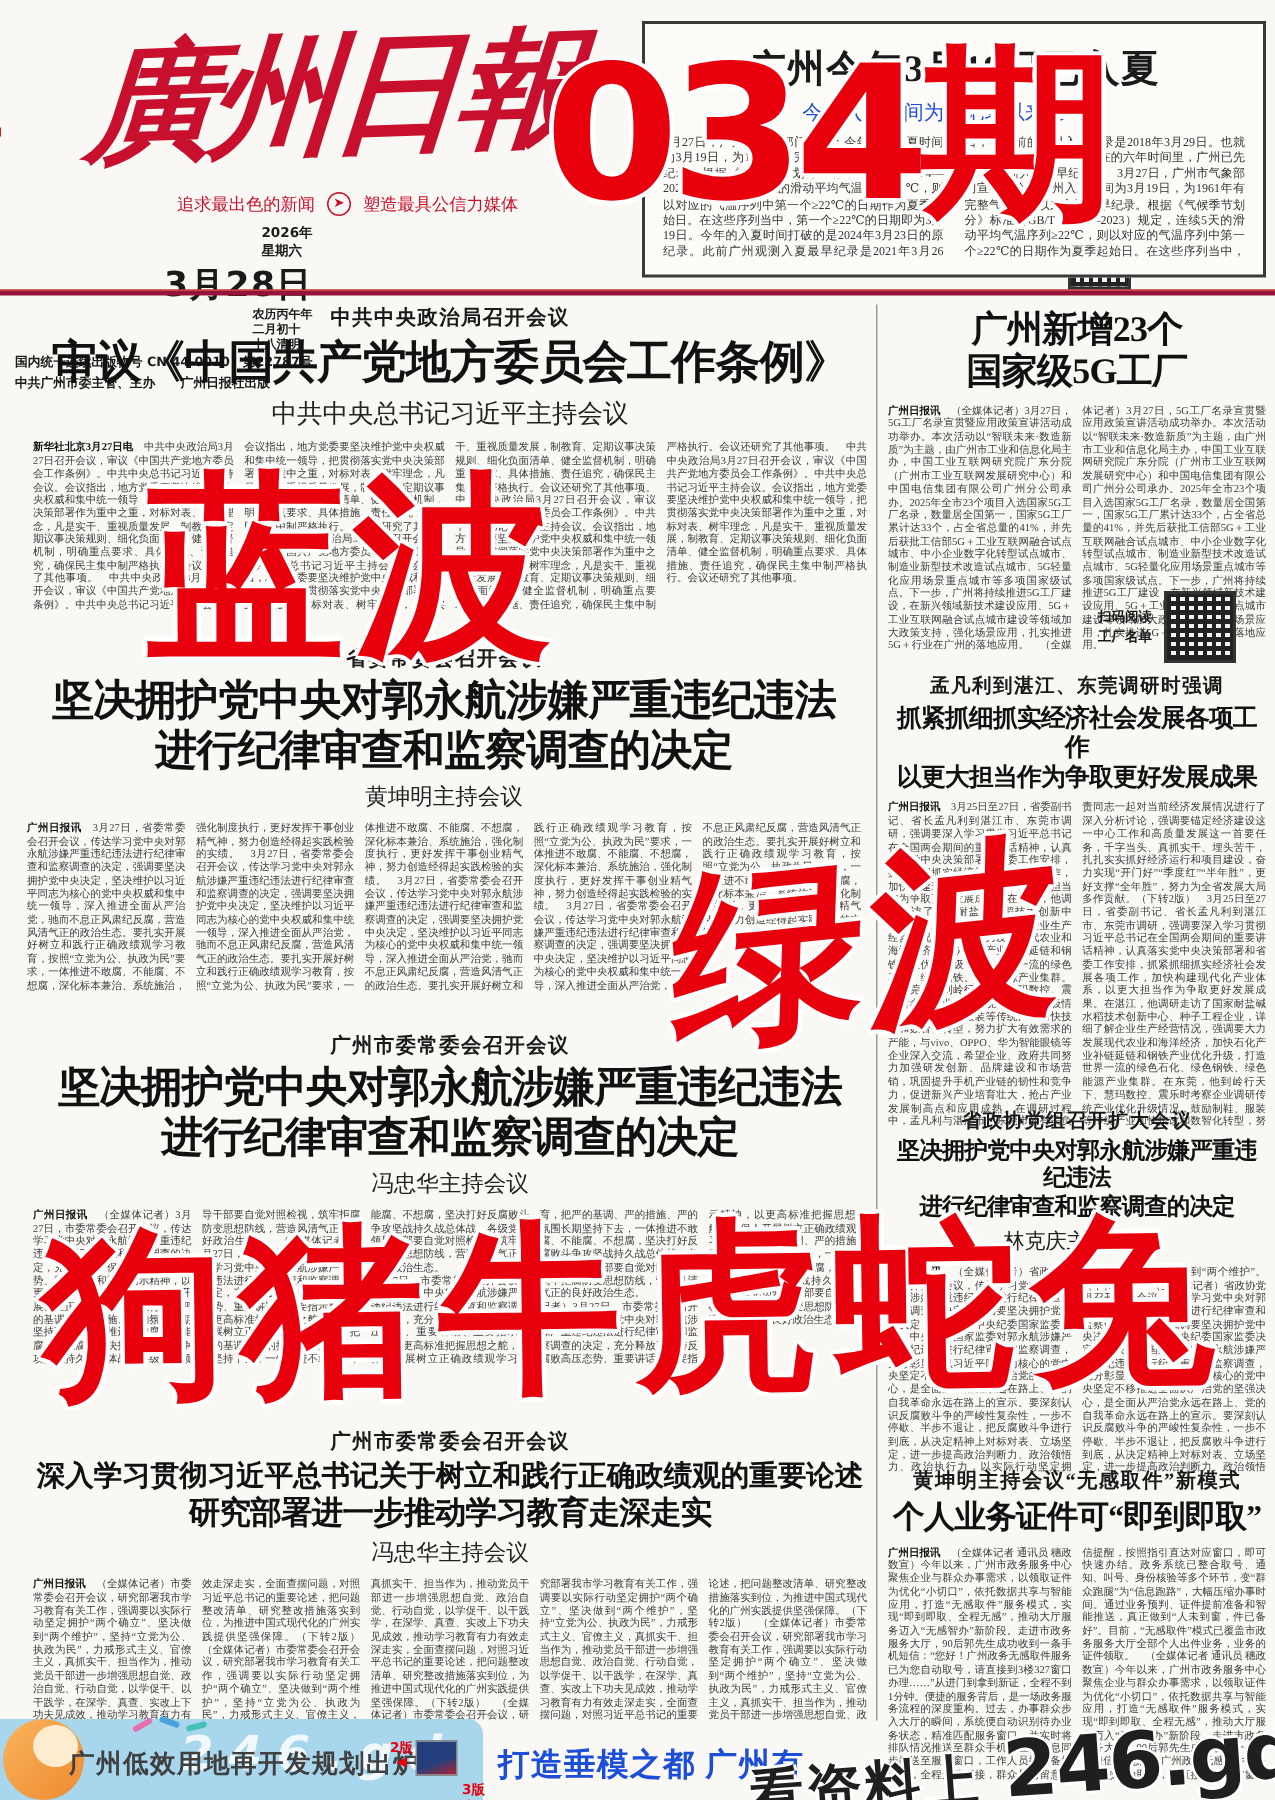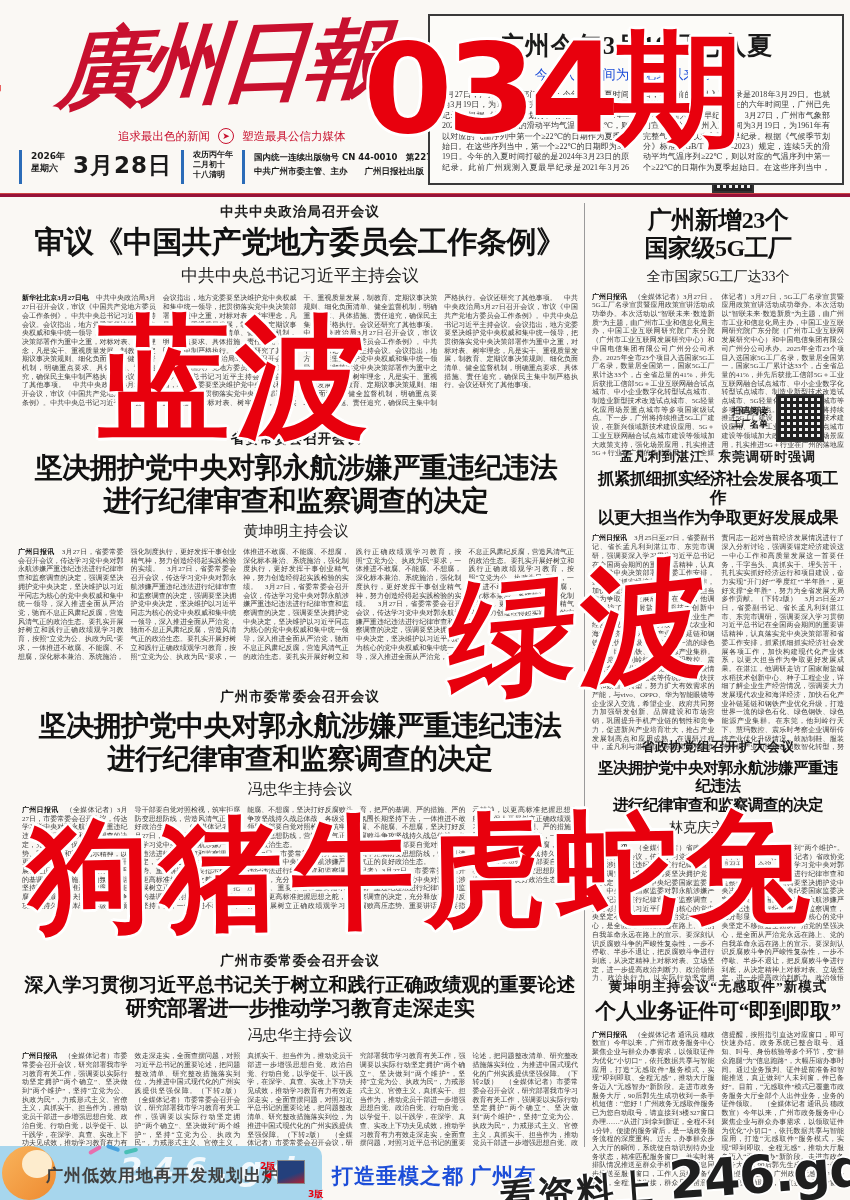--- a/index.html
+++ b/index.html
@@ -7,22 +7,22 @@
         font-family:"Liberation Serif","DejaVu Serif",serif;color:#1a1a1a;}
   
   .logo{position:absolute;left:58px;top:6px;font-size:86px;font-weight:900;font-style:italic;
         color:#c8102e;letter-spacing:-4px;transform:rotate(-2deg) skewX(-6deg);white-space:nowrap;}
   .slogan{position:absolute;left:118px;top:128px;display:flex;align-items:center;gap:8px;
           font-size:11.5px;color:#c8102e;font-family:"DejaVu Sans",sans-serif;}
   .slogan .circ{width:14px;height:14px;border:1.6px solid #c8102e;border-radius:50%;
           display:flex;align-items:center;justify-content:center;font-size:9px;color:#c8102e;}
   .edgefrag{position:absolute;left:-5px;top:56px;width:14px;color:#d00;font-size:13px;
           font-weight:bold;line-height:30px;writing-mode:vertical-rl;}
-  .datebar{position:absolute;left:10px;top:150px;height:42px;display:flex;align-items:flex-start;
-          font-family:"DejaVu Sans",sans-serif;}
+  .datebar{position:absolute;left:10px;top:150px;height:42px;display:flex;align-items:flex-end;
+          font-family:"DejaVu Sans",sans-serif;flex-direction:column;}
   .vdiv{width:3px;height:34px;background:#2b6cb8;margin:0 9px;}
   .yearblk{font-size:9px;line-height:12px;font-weight:bold;}
   .bigdate{font-size:23px;font-weight:900;letter-spacing:1px;margin-left:8px;}
   .lunar{font-size:8px;line-height:10px;font-weight:bold;}
   .pub{font-size:8.5px;line-height:14px;font-weight:bold;}
   .qr{background:
       repeating-linear-gradient(0deg,#222 0 3px,transparent 3px 6px),
       repeating-linear-gradient(90deg,#222 0 3px,#f2f2f2 3px 6px);
       border:2px solid #333;}
   .qr.mast{position:absolute;left:712px;top:151px;width:38px;height:38px;}
@@ -160,21 +160,20 @@
     <div class="bodycols" style="column-count:5;height:96px;">
       <b class="lead">广州日报讯</b>　<span>（全媒体记者）市委常委会召开会议，研究部署我市学习教育有关工作，强调要以实际行动坚定拥护“两个确立”、坚决做到“两个维护”，坚持“立党为公、执政为民”，力戒形式主义、官僚主义，真抓实干、担当作为，推动党员干部进一步增强思想自觉、政治自觉、行动自觉，以学促干、以干践学，在深学、真查、实改上下功夫见成效，推动学习教育有力有效走深走实，全面查摆问题，对照习近平总书记的重要论述，把问题整改清单、研究整改措施落实到位，为推进中国式现代化的广州实践提供坚强保障。（下转2版）　（全媒体记者）市委常委会召开会议，研究部署我市学习教育有关工作，强调要以实际行动坚定拥护“两个确立”、坚决做到“两个维护”，坚持“立党为公、执政为民”，力戒形式主义、官僚主义，真抓实干、担当作为，推动党员干部进一步增强思想自觉、政治自觉、行动自觉，以学促干、以干践学，在深学、真查、实改上下功夫见成效，推动学习教育有力有效走深走实，全面查摆问题，对照习近平总书记的重要论述，把问题整改清单、研究整改措施落实到位，为推进中国式现代化的广州实践提供坚强保障。（下转2版）　（全媒体记者）市委常委会召开会议，研究部署我市学习教育有关工作，强调要以实际行动坚定拥护“两个确立”、坚决做到“两个维护”，坚持“立党为公、执政为民”，力戒形式主义、官僚主义，真抓实干、担当作为，推动党员干部进一步增强思想自觉、政治自觉、行动自觉，以学促干、以干践学，在深学、真查、实改上下功夫见成效，推动学习教育有力有效走深走实，全面查摆问题，对照习近平总书记的重要论述，把问题整改清单、研究整改措施落实到位，为推进中国式现代化的广州实践提供坚强保障。（下转2版）　（全媒体记者）市委常委会召开会议，研究部署我市学习教育有关工作，强调要以实际行动坚定拥护“两个确立”、坚决做到“两个维护”，坚持“立党为公、执政为民”，力戒形式主义、官僚主义，真抓实干、担当作为，推动党员干部进一步增强思想自觉、政治自觉、行动自觉，以学促干、以干践学，在深学、真查、实改上下功夫见成效，推动学习教育有力有效走深走实，全面查摆问题，对照习近平总书记的重要论述，把问题整改清单、研究整改措施落实到位，为推进中国式现代化的广州实践提供坚强保障。（下转2版）</span>
     </div>
   </div>
 
   <div class="coldiv"></div>
 
   <div class="article" style="left:592px;top:206px;width:252px;">
     <div class="t" style="font-size:24px;">广州新增23个</div>
     <div class="t" style="font-size:24px;">国家级5G工厂</div>
-    <div class="byline" style="font-size:14px;">全市国家5G工厂达33个</div>
     <div class="bodycols" style="column-count:2;height:178px;">
       <b class="lead">广州日报讯</b>　<span>（全媒体记者）3月27日，5G工厂名录宣贯暨应用政策宣讲活动成功举办。本次活动以“智联未来·数造新质”为主题，由广州市工业和信息化局主办，中国工业互联网研究院广东分院（广州市工业互联网发展研究中心）和中国电信集团有限公司广州分公司承办。2025年全市23个项目入选国家5G工厂名录，数量居全国第一，国家5G工厂累计达33个，占全省总量的41%，并先后获批工信部5G＋工业互联网融合试点城市、中小企业数字化转型试点城市、制造业新型技术改造试点城市、5G轻量化应用场景重点城市等多项国家级试点。下一步，广州将持续推进5G工厂建设，在新兴领域新技术建设应用、5G＋工业互联网融合试点城市建设等领域加大政策支持，强化场景应用，扎实推进5G＋行业在广州的落地应用。　（全媒体记者）3月27日，5G工厂名录宣贯暨应用政策宣讲活动成功举办。本次活动以“智联未来·数造新质”为主题，由广州市工业和信息化局主办，中国工业互联网研究院广东分院（广州市工业互联网发展研究中心）和中国电信集团有限公司广州分公司承办。2025年全市23个项目入选国家5G工厂名录，数量居全国第一，国家5G工厂累计达33个，占全省总量的41%，并先后获批工信部5G＋工业互联网融合试点城市、中小企业数字化转型试点城市、制造业新型技术改造试点城市、5G轻量化应用场景重点城市等多项国家级试点。下一步，广州将持续推进5G工厂建设，在新兴领域新技术建设应用、5G＋工业互联网融合试点城市建设等领域加大政策支持，强化场景应用，扎实推进5G＋行业在广州的落地应用。</span>
     </div>
     <div class="qrrow">
       <div class="qrcap">
         <div>扫码阅读</div>
         <div>工厂名单</div>
       </div>
       <div class="qr fact"></div>
     </div>

